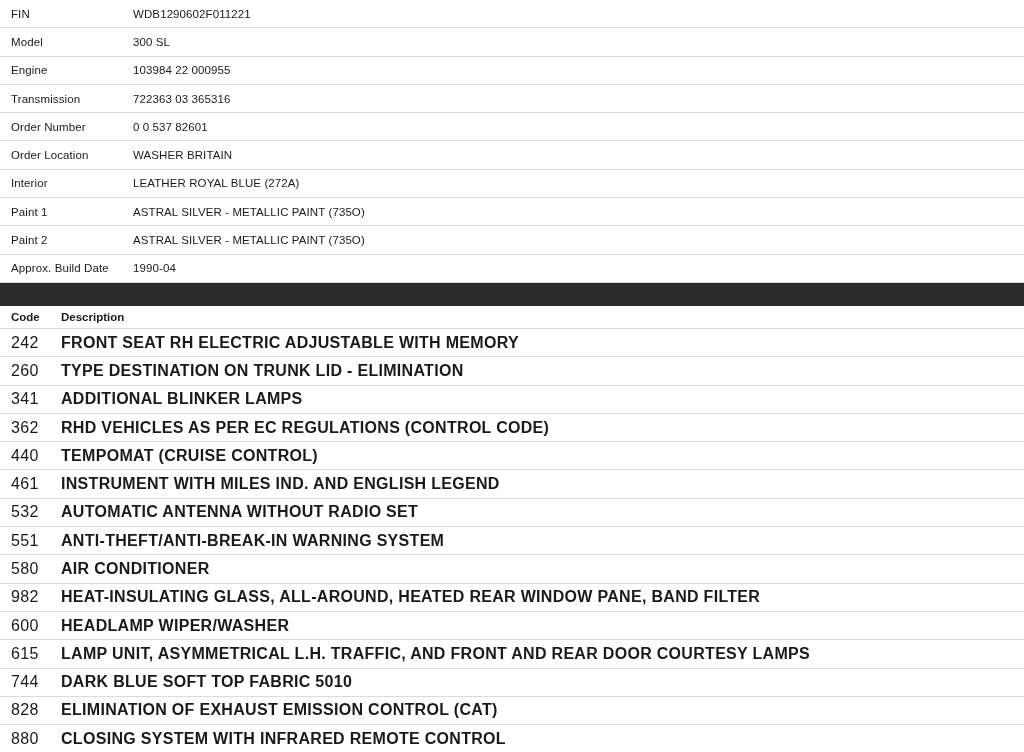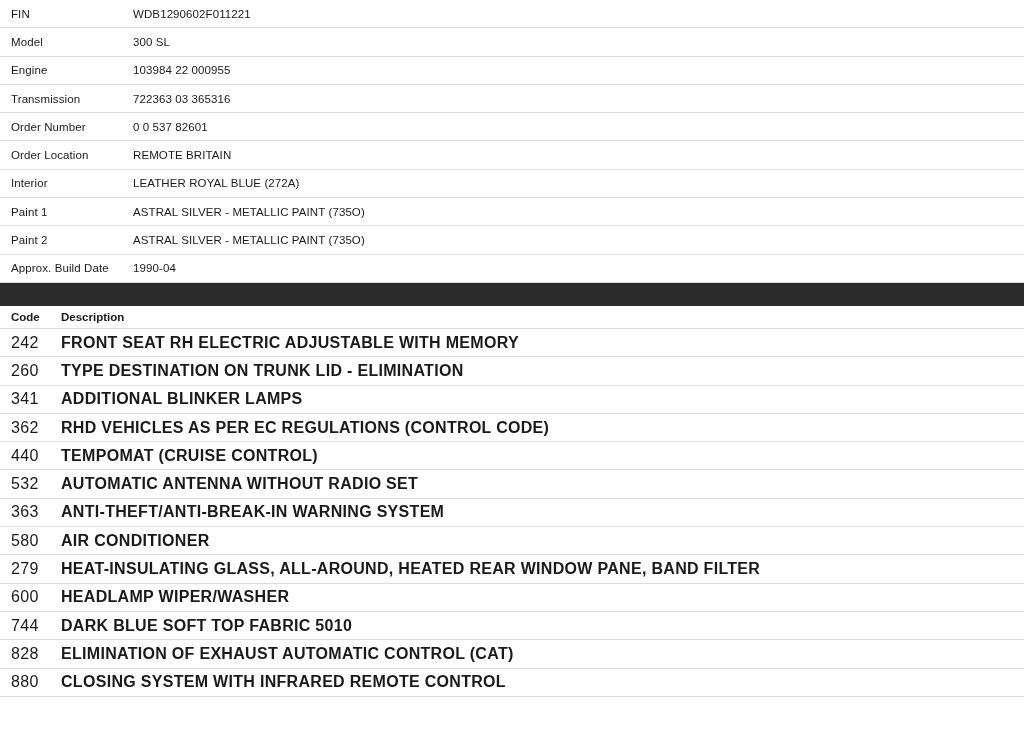--- a/index.html
+++ b/index.html
@@ -119,21 +119,21 @@
       <tr>
         <td class="spec-label">Transmission</td>
         <td class="spec-value">722363 03 365316</td>
       </tr>
       <tr>
         <td class="spec-label">Order Number</td>
         <td class="spec-value">0 0 537 82601</td>
       </tr>
       <tr>
         <td class="spec-label">Order Location</td>
-        <td class="spec-value">REMOTE BRITAIN</td>
+        <td class="spec-value">WASHER BRITAIN</td>
       </tr>
       <tr>
         <td class="spec-label">Interior</td>
         <td class="spec-value">LEATHER ROYAL BLUE (272A)</td>
       </tr>
       <tr>
         <td class="spec-label">Paint 1</td>
         <td class="spec-value">ASTRAL SILVER - METALLIC PAINT (735O)</td>
       </tr>
       <tr>
@@ -171,46 +171,54 @@
       </tr>
       <tr>
         <td class="col-code">362</td>
         <td class="col-desc">RHD VEHICLES AS PER EC REGULATIONS (CONTROL CODE)</td>
       </tr>
       <tr>
         <td class="col-code">440</td>
         <td class="col-desc">TEMPOMAT (CRUISE CONTROL)</td>
       </tr>
       <tr>
+        <td class="col-code">461</td>
+        <td class="col-desc">INSTRUMENT WITH MILES IND. AND ENGLISH LEGEND</td>
+      </tr>
+      <tr>
         <td class="col-code">532</td>
         <td class="col-desc">AUTOMATIC ANTENNA WITHOUT RADIO SET</td>
       </tr>
       <tr>
-        <td class="col-code">363</td>
+        <td class="col-code">551</td>
         <td class="col-desc">ANTI-THEFT/ANTI-BREAK-IN WARNING SYSTEM</td>
       </tr>
       <tr>
         <td class="col-code">580</td>
         <td class="col-desc">AIR CONDITIONER</td>
       </tr>
       <tr>
-        <td class="col-code">279</td>
+        <td class="col-code">982</td>
         <td class="col-desc">HEAT-INSULATING GLASS, ALL-AROUND, HEATED REAR WINDOW PANE, BAND FILTER</td>
       </tr>
       <tr>
         <td class="col-code">600</td>
         <td class="col-desc">HEADLAMP WIPER/WASHER</td>
       </tr>
       <tr>
+        <td class="col-code">615</td>
+        <td class="col-desc">LAMP UNIT, ASYMMETRICAL L.H. TRAFFIC, AND FRONT AND REAR DOOR COURTESY LAMPS</td>
+      </tr>
+      <tr>
         <td class="col-code">744</td>
         <td class="col-desc">DARK BLUE SOFT TOP FABRIC 5010</td>
       </tr>
       <tr>
         <td class="col-code">828</td>
-        <td class="col-desc">ELIMINATION OF EXHAUST AUTOMATIC CONTROL (CAT)</td>
+        <td class="col-desc">ELIMINATION OF EXHAUST EMISSION CONTROL (CAT)</td>
       </tr>
       <tr>
         <td class="col-code">880</td>
         <td class="col-desc">CLOSING SYSTEM WITH INFRARED REMOTE CONTROL</td>
       </tr>
 
     </tbody>
   </table>
 
 </div>

